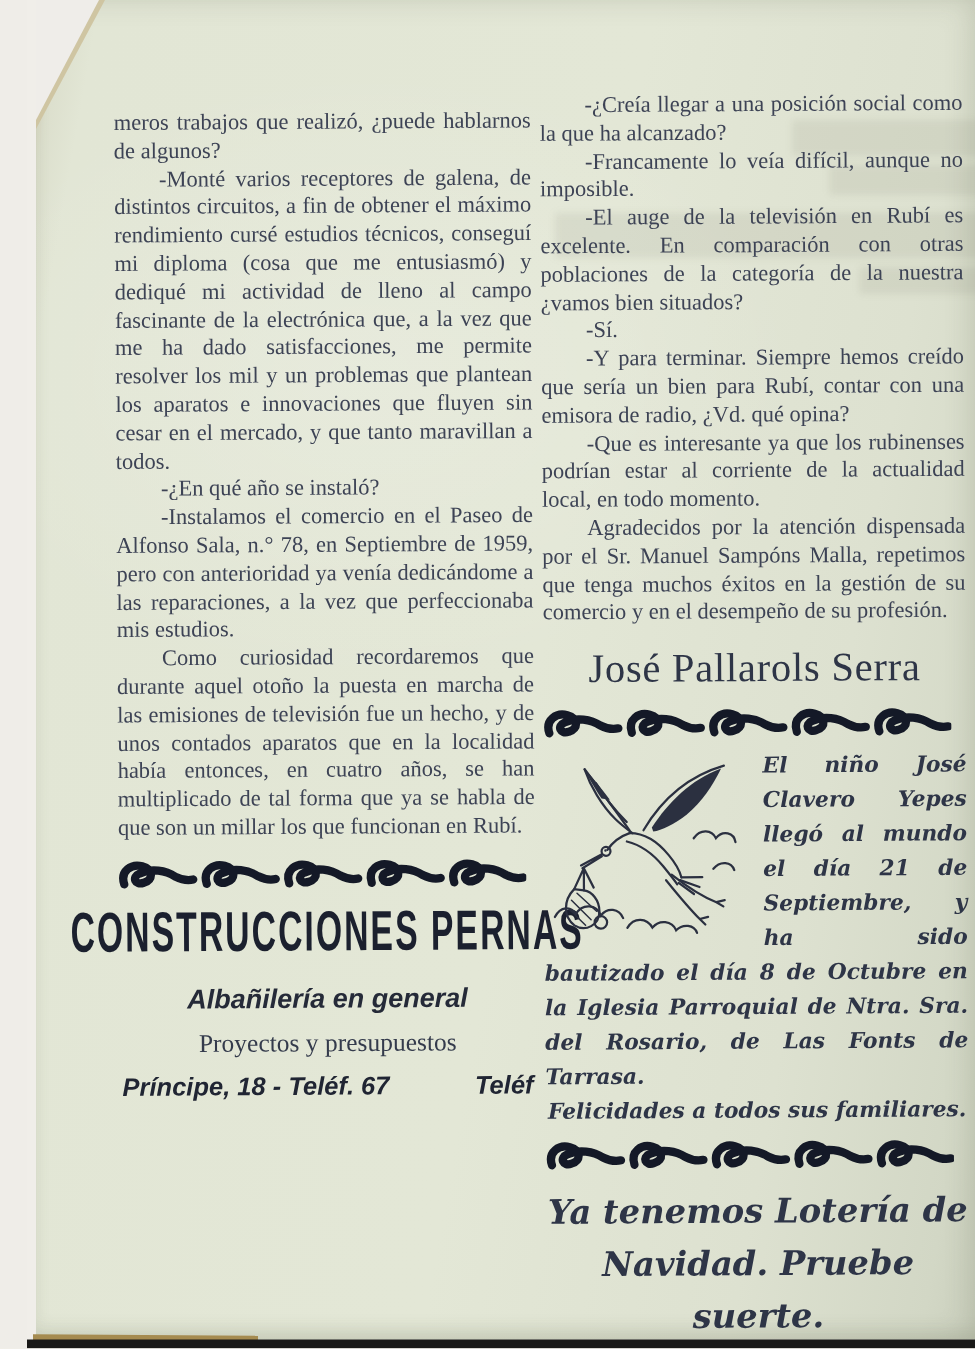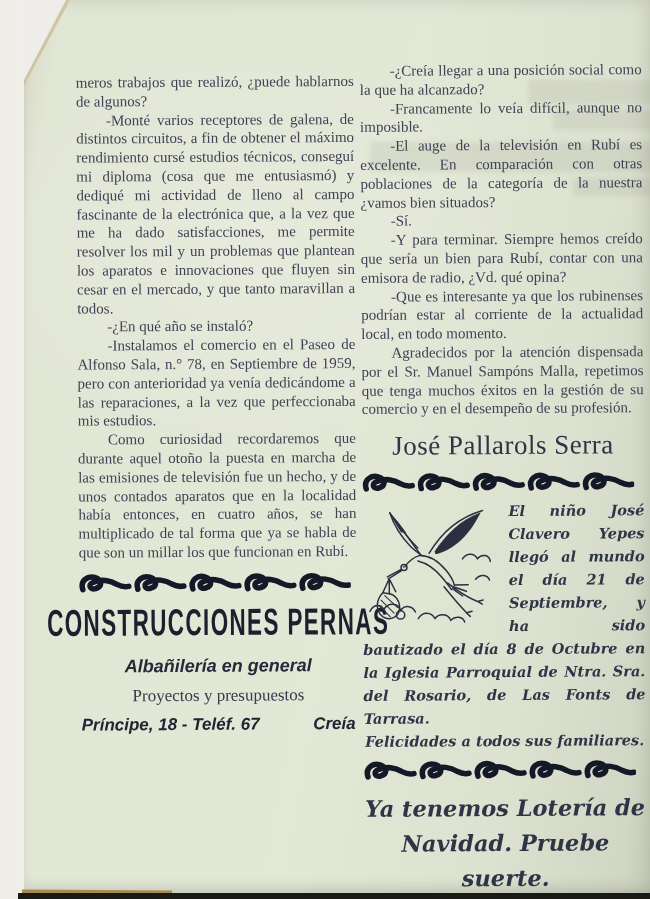--- a/index.html
+++ b/index.html
@@ -92,21 +92,21 @@
         </svg>
       </div>
 
       <div class="ad-name">
         <span>CONSTRUCCIONES PERNAS</span>
       </div>
       <div class="ad-tagline">Albañilería en general</div>
       <div class="ad-services">Proyectos y presupuestos</div>
       <div class="ad-address-row">
         <span>Príncipe, 18 - Teléf. 67</span>
-        <span>Creía</span>
+        <span>Teléf</span>
       </div>
     </div>
 
     <div class="col col-right">
       <p class="body">-¿Creía llegar a una posición social como la que ha alcanzado?</p>
       <p class="body">-Francamente lo veía difícil, aunque no imposible.</p>
       <p class="body">-El auge de la televisión en Rubí es excelente. En comparación con otras poblaciones de la categoría de la nuestra ¿vamos bien situados?</p>
       <p class="body">-Sí.</p>
       <p class="body">-Y para terminar. Siempre hemos creído que sería un bien para Rubí, contar con una emisora de radio, ¿Vd. qué opina?</p>
       <p class="body">-Que es interesante ya que los rubinenses podrían estar al corriente de la actualidad local, en todo momento.</p>

